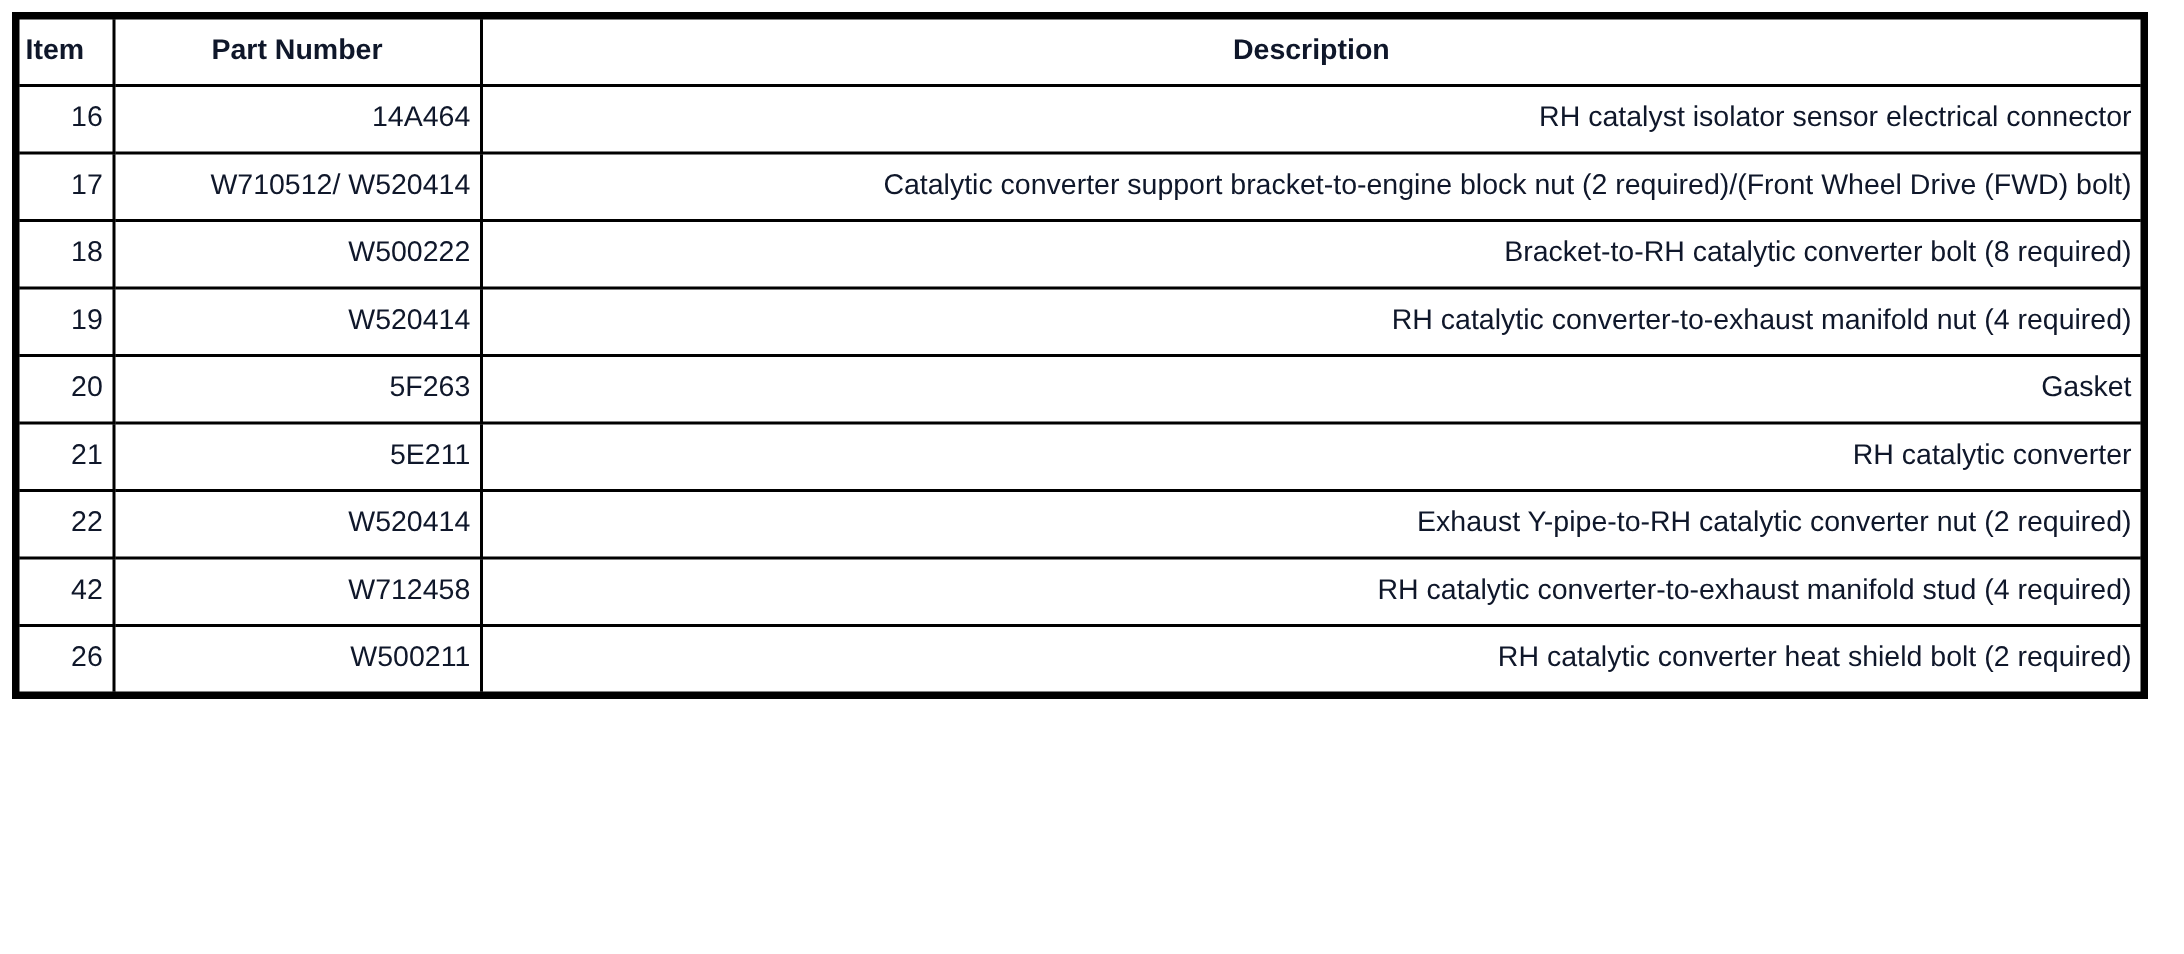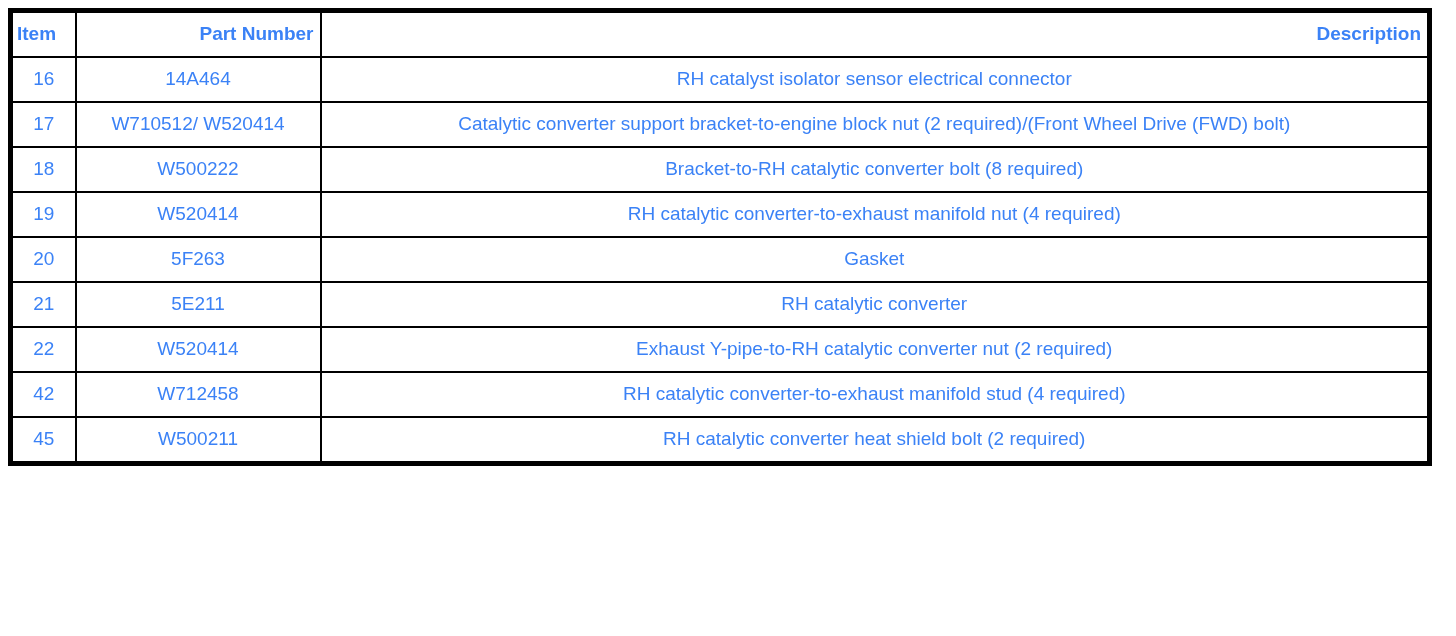--- a/index.html
+++ b/index.html
@@ -29,33 +29,33 @@
     border-width: 5px;
   }
   th, td {
     font-size: 19px;
     line-height: 1.1;
     padding: 0 6px;
     vertical-align: middle;
     height: 43px;
     overflow: hidden;
     white-space: nowrap;
-    color: #3b82f6;
+    color: #0f172a;
   }
   thead th {
     font-weight: bold;
-    text-align: right;
+    text-align: center;
   }
   thead th.item-col {
     text-align: left;
     padding-left: 4px;
   }
   tbody td {
     font-weight: normal;
-    text-align: center;
+    text-align: right;
   }
   col.c-item { width: 65px; }
   col.c-part { width: 245px; }
 </style>
 </head>
 <body>
 
 <div class="page">
   <table class="parts-table">
     <colgroup>
@@ -115,20 +115,20 @@
 
 
 
   <tr>
     <td>42</td>
     <td>W712458</td>
     <td>RH catalytic converter-to-exhaust manifold stud (4 required)</td>
   </tr>
 
   <tr>
-    <td>45</td>
+    <td>26</td>
     <td>W500211</td>
     <td>RH catalytic converter heat shield bolt (2 required)</td>
   </tr>
 
 </tbody>
   </table>
 </div>
 
 </body></html>

